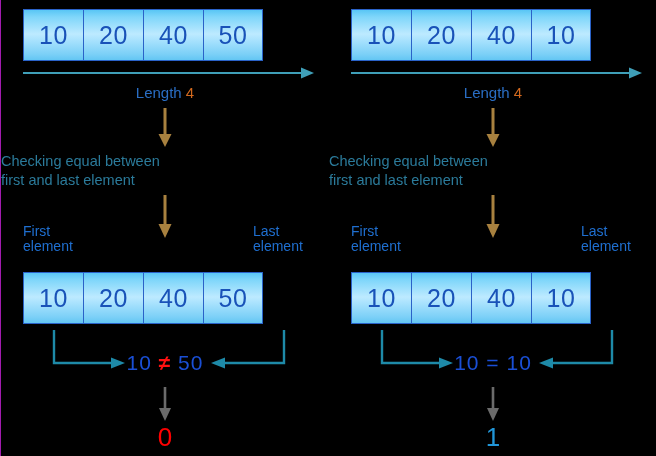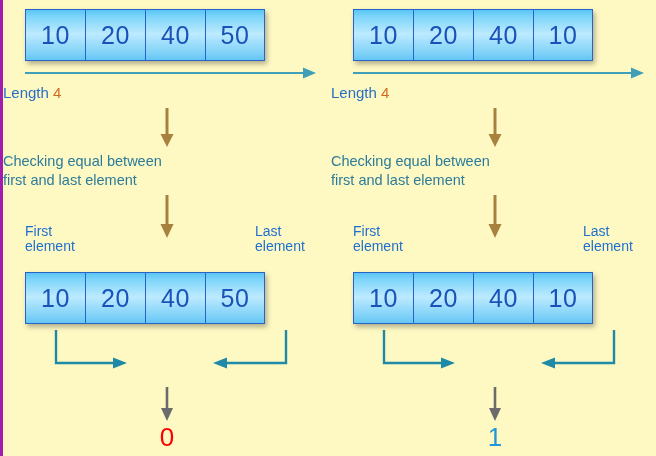--- a/index.html
+++ b/index.html
@@ -10,23 +10,23 @@
     width: 656px;
     height: 456px;
     background: #ffffff;
     font-family: "Liberation Sans", sans-serif;
     overflow: hidden;
   }
   #stage {
     position: relative;
     width: 656px;
     height: 456px;
-    background: #fef9c3;
+    background: #000000;
     box-sizing: border-box;
-    border-left: 3px solid #a21caf;
+    border-left: 1px solid #a21caf;
   }
   .panel {
     position: absolute;
     top: 0;
     width: 328px;
     height: 456px;
   }
   .panel.left  { left: 0; }
   .panel.right { left: 328px; }
 
@@ -65,20 +65,21 @@
     font-size: 14px;
     color: #1f6fd0;
     text-align: left;
     white-space: nowrap;
     line-height: 15px;
   }
   .length-label {
     position: absolute;
     font-size: 15px;
     color: #2a6ec4;
+    text-align: center;
     width: 100%;
     left: 0;
     white-space: nowrap;
   }
   .length-label .num { color: #d2691e; }
 
   .checking {
     position: absolute;
     width: 100%;
     left: 0;
@@ -178,20 +179,25 @@
       <div>element</div>
     </div>
 
     <div class="array" style="left:22px; top:272px;">
       <div class="cell">10</div>
       <div class="cell">20</div>
       <div class="cell">40</div>
       <div class="cell">50</div>
     </div>
 
+    <div class="compare" style="top:351px;">
+      <span>10</span>
+      <span class="neq">≠</span>
+      <span>50</span>
+    </div>
 
     <div class="result zero" style="top:422px;">0</div>
   </div>
 
   <div class="panel right">
 
     <svg class="svg-layer">
       <line x1="22" y1="73" x2="300" y2="73" stroke="#3f9fb8" stroke-width="2.2"></line>
       <polygon points="300,67.5 313,73 300,78.5" fill="#3f9fb8"></polygon>
       <line x1="164" y1="108" x2="164" y2="138" stroke="#a8813f" stroke-width="3"></line>
@@ -233,17 +239,22 @@
       <div>element</div>
     </div>
 
     <div class="array" style="left:22px; top:272px;">
       <div class="cell">10</div>
       <div class="cell">20</div>
       <div class="cell">40</div>
       <div class="cell">10</div>
     </div>
 
+    <div class="compare" style="top:351px;">
+      <span>10</span>
+      <span class="eq">=</span>
+      <span>10</span>
+    </div>
 
     <div class="result one" style="top:422px;">1</div>
   </div>
 
 </div>
 
 </body></html>

